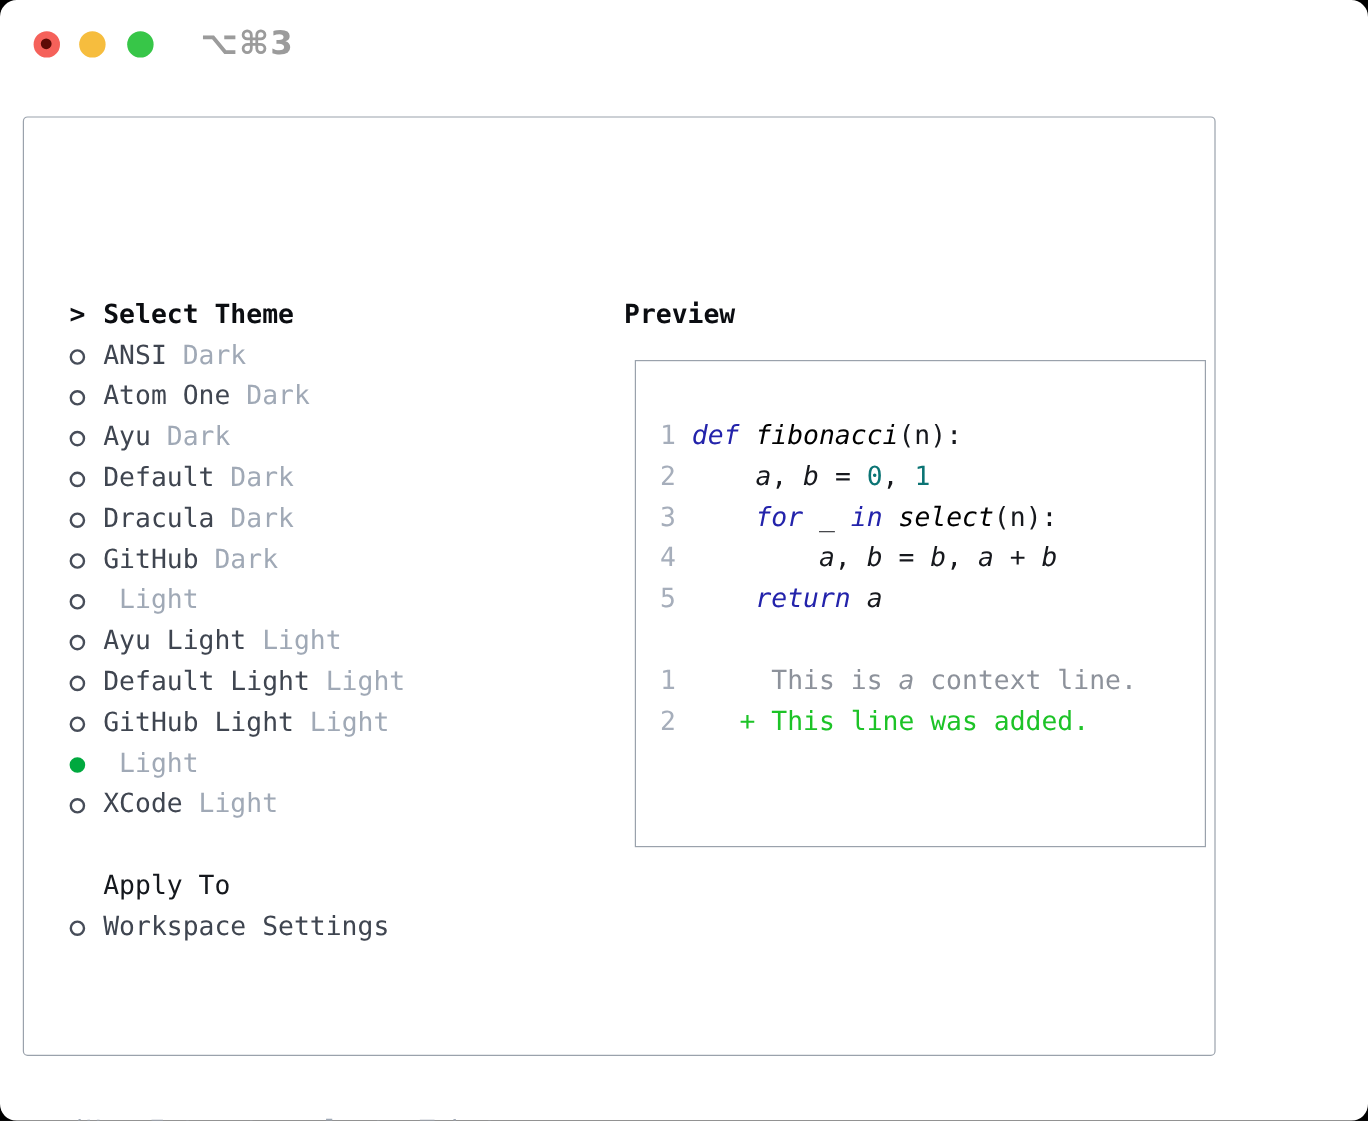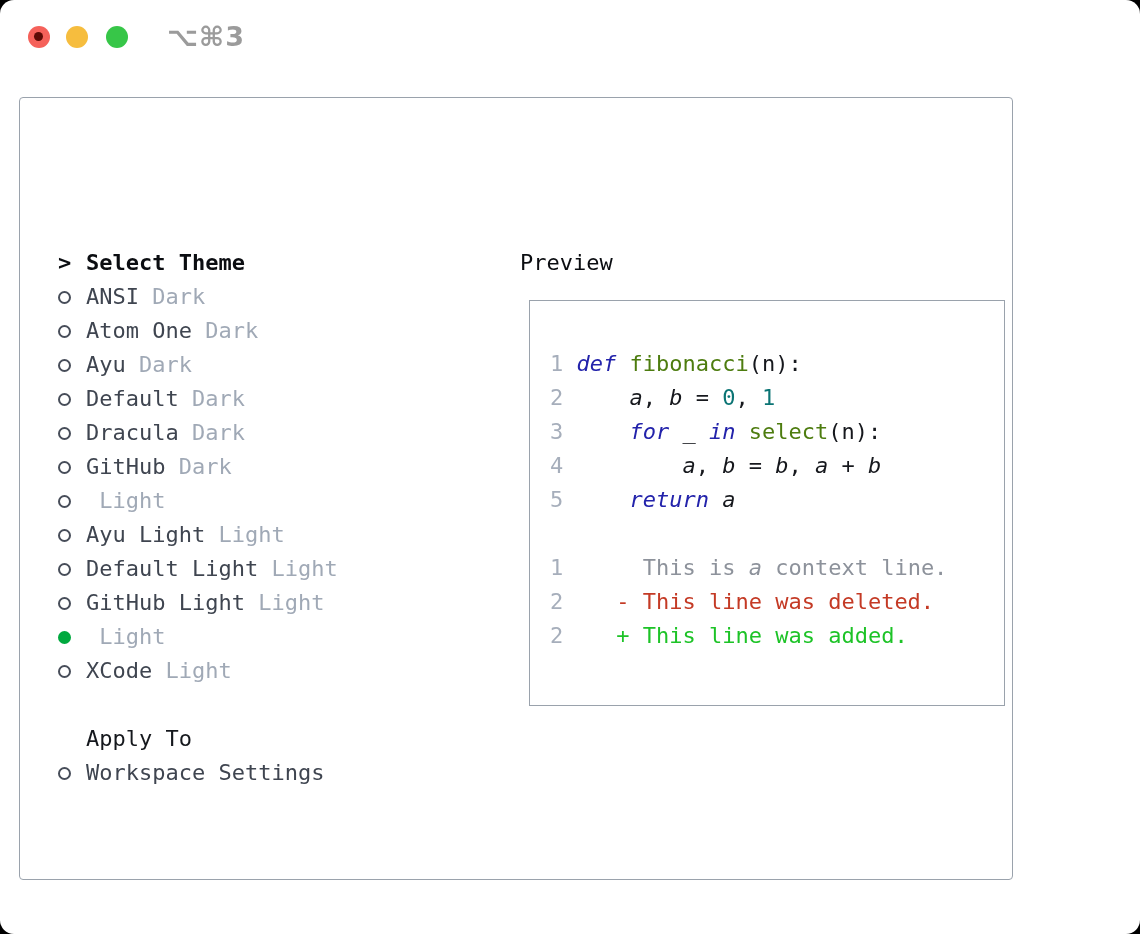--- a/index.html
+++ b/index.html
@@ -33,32 +33,32 @@
   .hmark{width:28px;font-weight:700;color:#0b0d11;line-height:34px;}
   .hlabel{font-weight:700;color:#0b0d11;}
   .radio{width:13px;height:13px;box-sizing:border-box;border:2px solid #474d59;border-radius:50%;}
   .radio.sel{background:#00a93f;border-color:#00a93f;}
   .tname{color:#3f4550;}
   .tname.sel{color:#00a93f;}
   .tvar{color:#a0a9b6;}
   .apply-header{color:#15181d;}
   .help{position:absolute;left:38px;top:760px;color:#a0a9b6;line-height:34px;white-space:pre;}
   
-  .preview-title{position:absolute;left:500px;top:148px;height:34px;line-height:34px;font-weight:400;color:#0b0d11;}
+  .preview-title{position:absolute;left:500px;top:148px;height:34px;line-height:34px;font-weight:700;color:#0b0d11;}
   .preview-box{
     position:absolute;left:509px;top:202px;width:476px;height:406px;box-sizing:border-box;
     border:1.5px solid #9aa2ac;background:#fff;overflow:hidden;
   }
   .preview-code{padding:46px 0 0 20px;}
   .pline{height:34px;line-height:34px;white-space:pre;color:#16181d;}
   .pline span{white-space:pre;}
   .ln{color:#a6aebb;}
   .pl{color:#16181d;}
   .kw{color:#2323ab;font-style:italic;}
-  .fn{color:#4d7c0f;}
+  .fn{color:#000000;font-style:italic;}
   .nm{color:#0b7474;}
   .vr{color:#16181d;font-style:italic;}
   .ctx{color:#8d929b;}
   .ctxa{color:#8d929b;font-style:italic;}
   .del{color:#c43a25;}
   .add{color:#1dc327;text-align:center;}
 </style>
 </head>
 <body>
 
@@ -114,19 +114,18 @@
     <div class="preview-box">
       <div class="preview-code">
 
       <div class="pline"><span class="ln">1</span><span class="pl"> </span><span class="kw">def</span><span class="pl"> </span><span class="fn">fibonacci</span><span class="pl">(n):</span></div>
           <div class="pline"><span class="ln">2</span><span class="pl">     </span><span class="vr">a</span><span class="pl">, </span><span class="vr">b</span><span class="pl"> = </span><span class="nm">0</span><span class="pl">, </span><span class="nm">1</span></div>
           <div class="pline"><span class="ln">3</span><span class="pl">     </span><span class="kw">for</span><span class="pl"> _ </span><span class="kw">in</span><span class="pl"> </span><span class="fn">select</span><span class="pl">(n):</span></div>
           <div class="pline"><span class="ln">4</span><span class="pl">         </span><span class="vr">a</span><span class="pl">, </span><span class="vr">b</span><span class="pl"> = </span><span class="vr">b</span><span class="pl">, </span><span class="vr">a</span><span class="pl"> + </span><span class="vr">b</span></div>
           <div class="pline"><span class="ln">5</span><span class="pl">     </span><span class="kw">return</span><span class="pl"> </span><span class="vr">a</span></div>
           <div class="pline"></div>
           <div class="pline"><span class="ln">1</span><span class="ctx">      This is </span><span class="ctxa">a</span><span class="ctx"> context line.</span></div>
-          <div class="pline"><span class="ln">2</span><span class="del">    - This line was deleted.</span></div>
           <div class="pline"><span class="ln">2</span><span class="add">    + This line was added.</span></div>
         </div>
     </div>
 
   </div>
 </div>
 
 </body></html>

